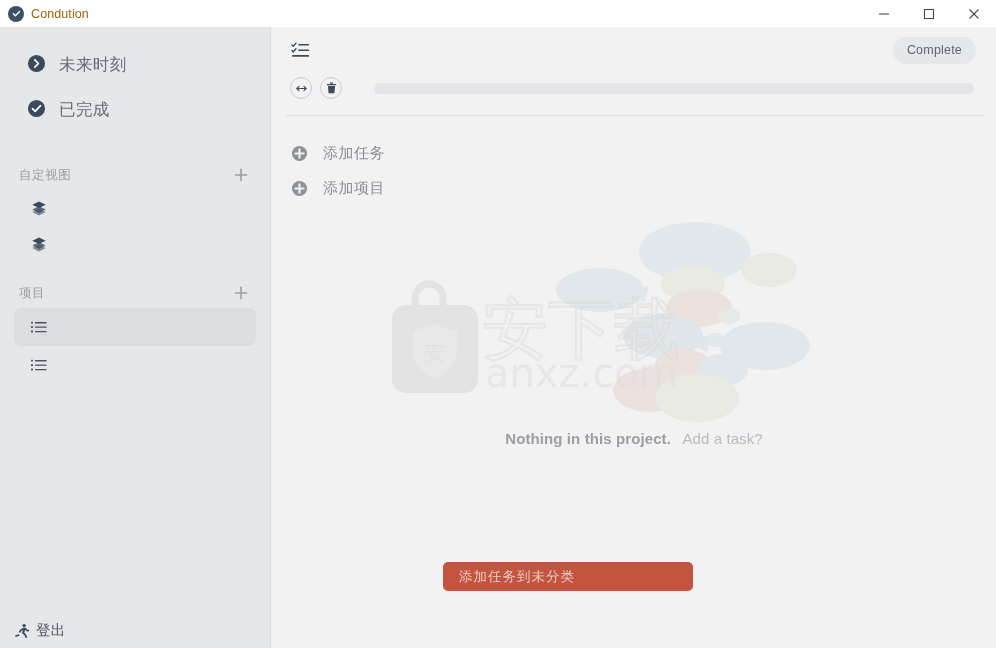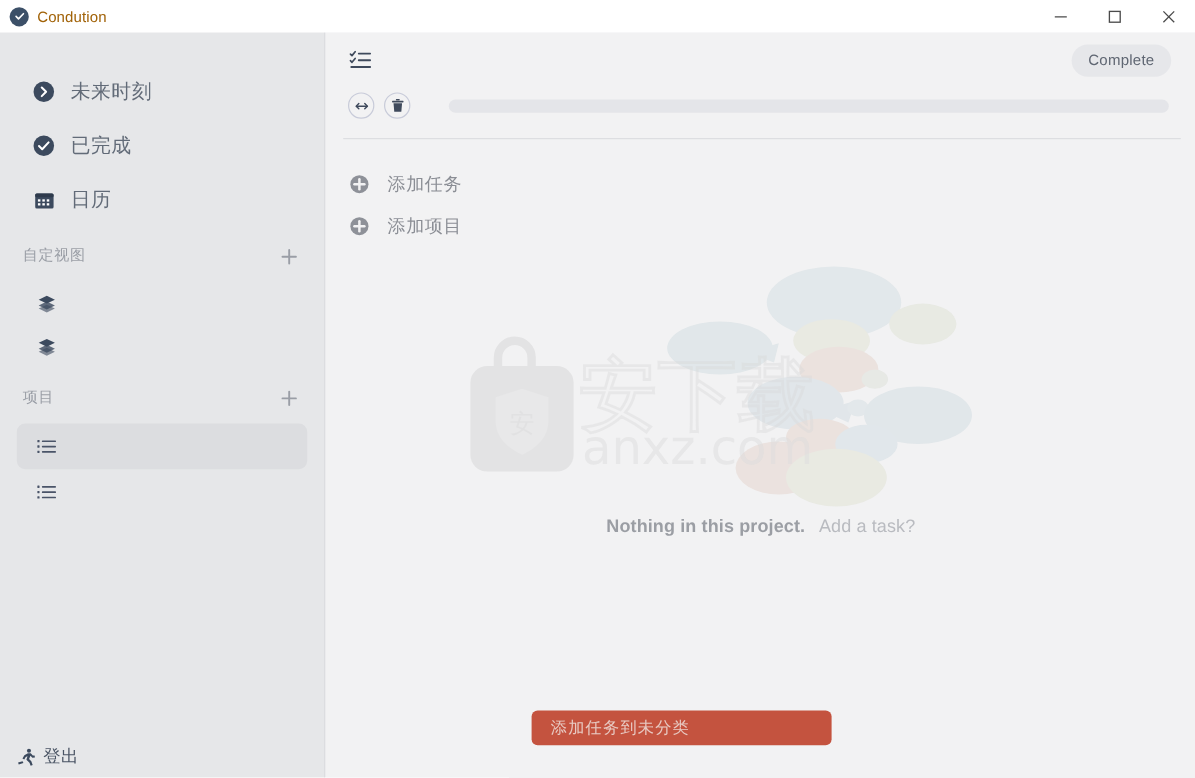--- a/index.html
+++ b/index.html
@@ -48,41 +48,41 @@
 
   
   .sidebar {
     position: absolute; top: 27px; left: 0;
     width: 271px; height: 621px;
     background: #e6e7e9;
     border-right: 1px solid #dcdde0;
   }
   .nav-list { padding-top: 27px; }
   .nav-item {
-    display: flex; align-items: center;
+    display: flex; align-items: flex-start;
     height: 45px;
     padding-left: 27px;
     cursor: pointer;
   }
   .nav-ico {
     width: 19px; height: 19px;
     margin-right: 13px;
     display: flex; align-items: center; justify-content: center;
     color: #3c4a5e;
     flex: none;
   }
   .nav-ico svg { display: block; }
   .nav-label {
     font-size: 16.5px;
     color: #626b78;
     letter-spacing: .4px;
   }
 
   .sec-head {
-    display: flex; 
+    display: flex; align-items: center;
     height: 30px;
     margin-top: 16px;
     padding: 0 20px 0 19px;
   }
   .sec-title {
     font-size: 12.5px;
     color: #9a9ea6;
     letter-spacing: .6px;
   }
   .sec-grow { flex: 1 1 auto; }
@@ -241,21 +241,21 @@
   }
   .empty-light {
     font-size: 15px;
     color: #b9bbc0; letter-spacing: .1px;
     margin-left: 7px;
   }
 
   
   .cta {
     position: absolute;
-    left: 443px; top: 592px;
+    left: 443px; top: 562px;
     width: 250px; height: 29px;
     border: none;
     border-radius: 5px;
     background: #c4533f;
     color: #e8cbc4;
     font-family: inherit;
     font-size: 13.5px;
     letter-spacing: 1px;
     text-align: left;
     padding-left: 16px;
@@ -310,37 +310,20 @@
       <div class="nav-item">
         <span class="nav-ico">
           <svg width="19" height="19" viewBox="0 0 20 20">
             <circle cx="10" cy="10" r="9" fill="#3c4a5e"></circle>
             <path d="M5.8 10.2 L8.6 13 L14.2 7" stroke="#ffffff" stroke-width="1.8" fill="none" stroke-linecap="round" stroke-linejoin="round"></path>
           </svg>
         </span>
         <span class="nav-label">已完成</span>
       </div>
 
-      <div class="nav-item">
-        <span class="nav-ico">
-          <svg width="18" height="18" viewBox="0 0 20 20">
-            <rect x="1.5" y="3.5" width="17" height="14" rx="1.4" fill="#3c4a5e"></rect>
-            <rect x="1.5" y="3.5" width="17" height="3.6" rx="1.4" fill="#2e3a4c"></rect>
-            <g fill="#ffffff">
-              <rect x="4" y="9" width="2.3" height="2.1"></rect>
-              <rect x="8.1" y="9" width="2.3" height="2.1"></rect>
-              <rect x="12.2" y="9" width="2.3" height="2.1"></rect>
-              <rect x="4" y="12.6" width="2.3" height="2.1"></rect>
-              <rect x="8.1" y="12.6" width="2.3" height="2.1"></rect>
-              <rect x="12.2" y="12.6" width="2.3" height="2.1"></rect>
-            </g>
-          </svg>
-        </span>
-        <span class="nav-label">日历</span>
-      </div>
     </div>
 
     <div class="sec-head">
       <span class="sec-title">自定视图</span>
       <span class="sec-grow"></span>
       <span class="sec-plus">
         <svg width="14" height="14" viewBox="0 0 14 14">
           <line x1="7" y1="1.4" x2="7" y2="12.6" stroke="currentColor" stroke-width="1.6" stroke-linecap="round"></line>
           <line x1="1.4" y1="7" x2="12.6" y2="7" stroke="currentColor" stroke-width="1.6" stroke-linecap="round"></line>
         </svg>

